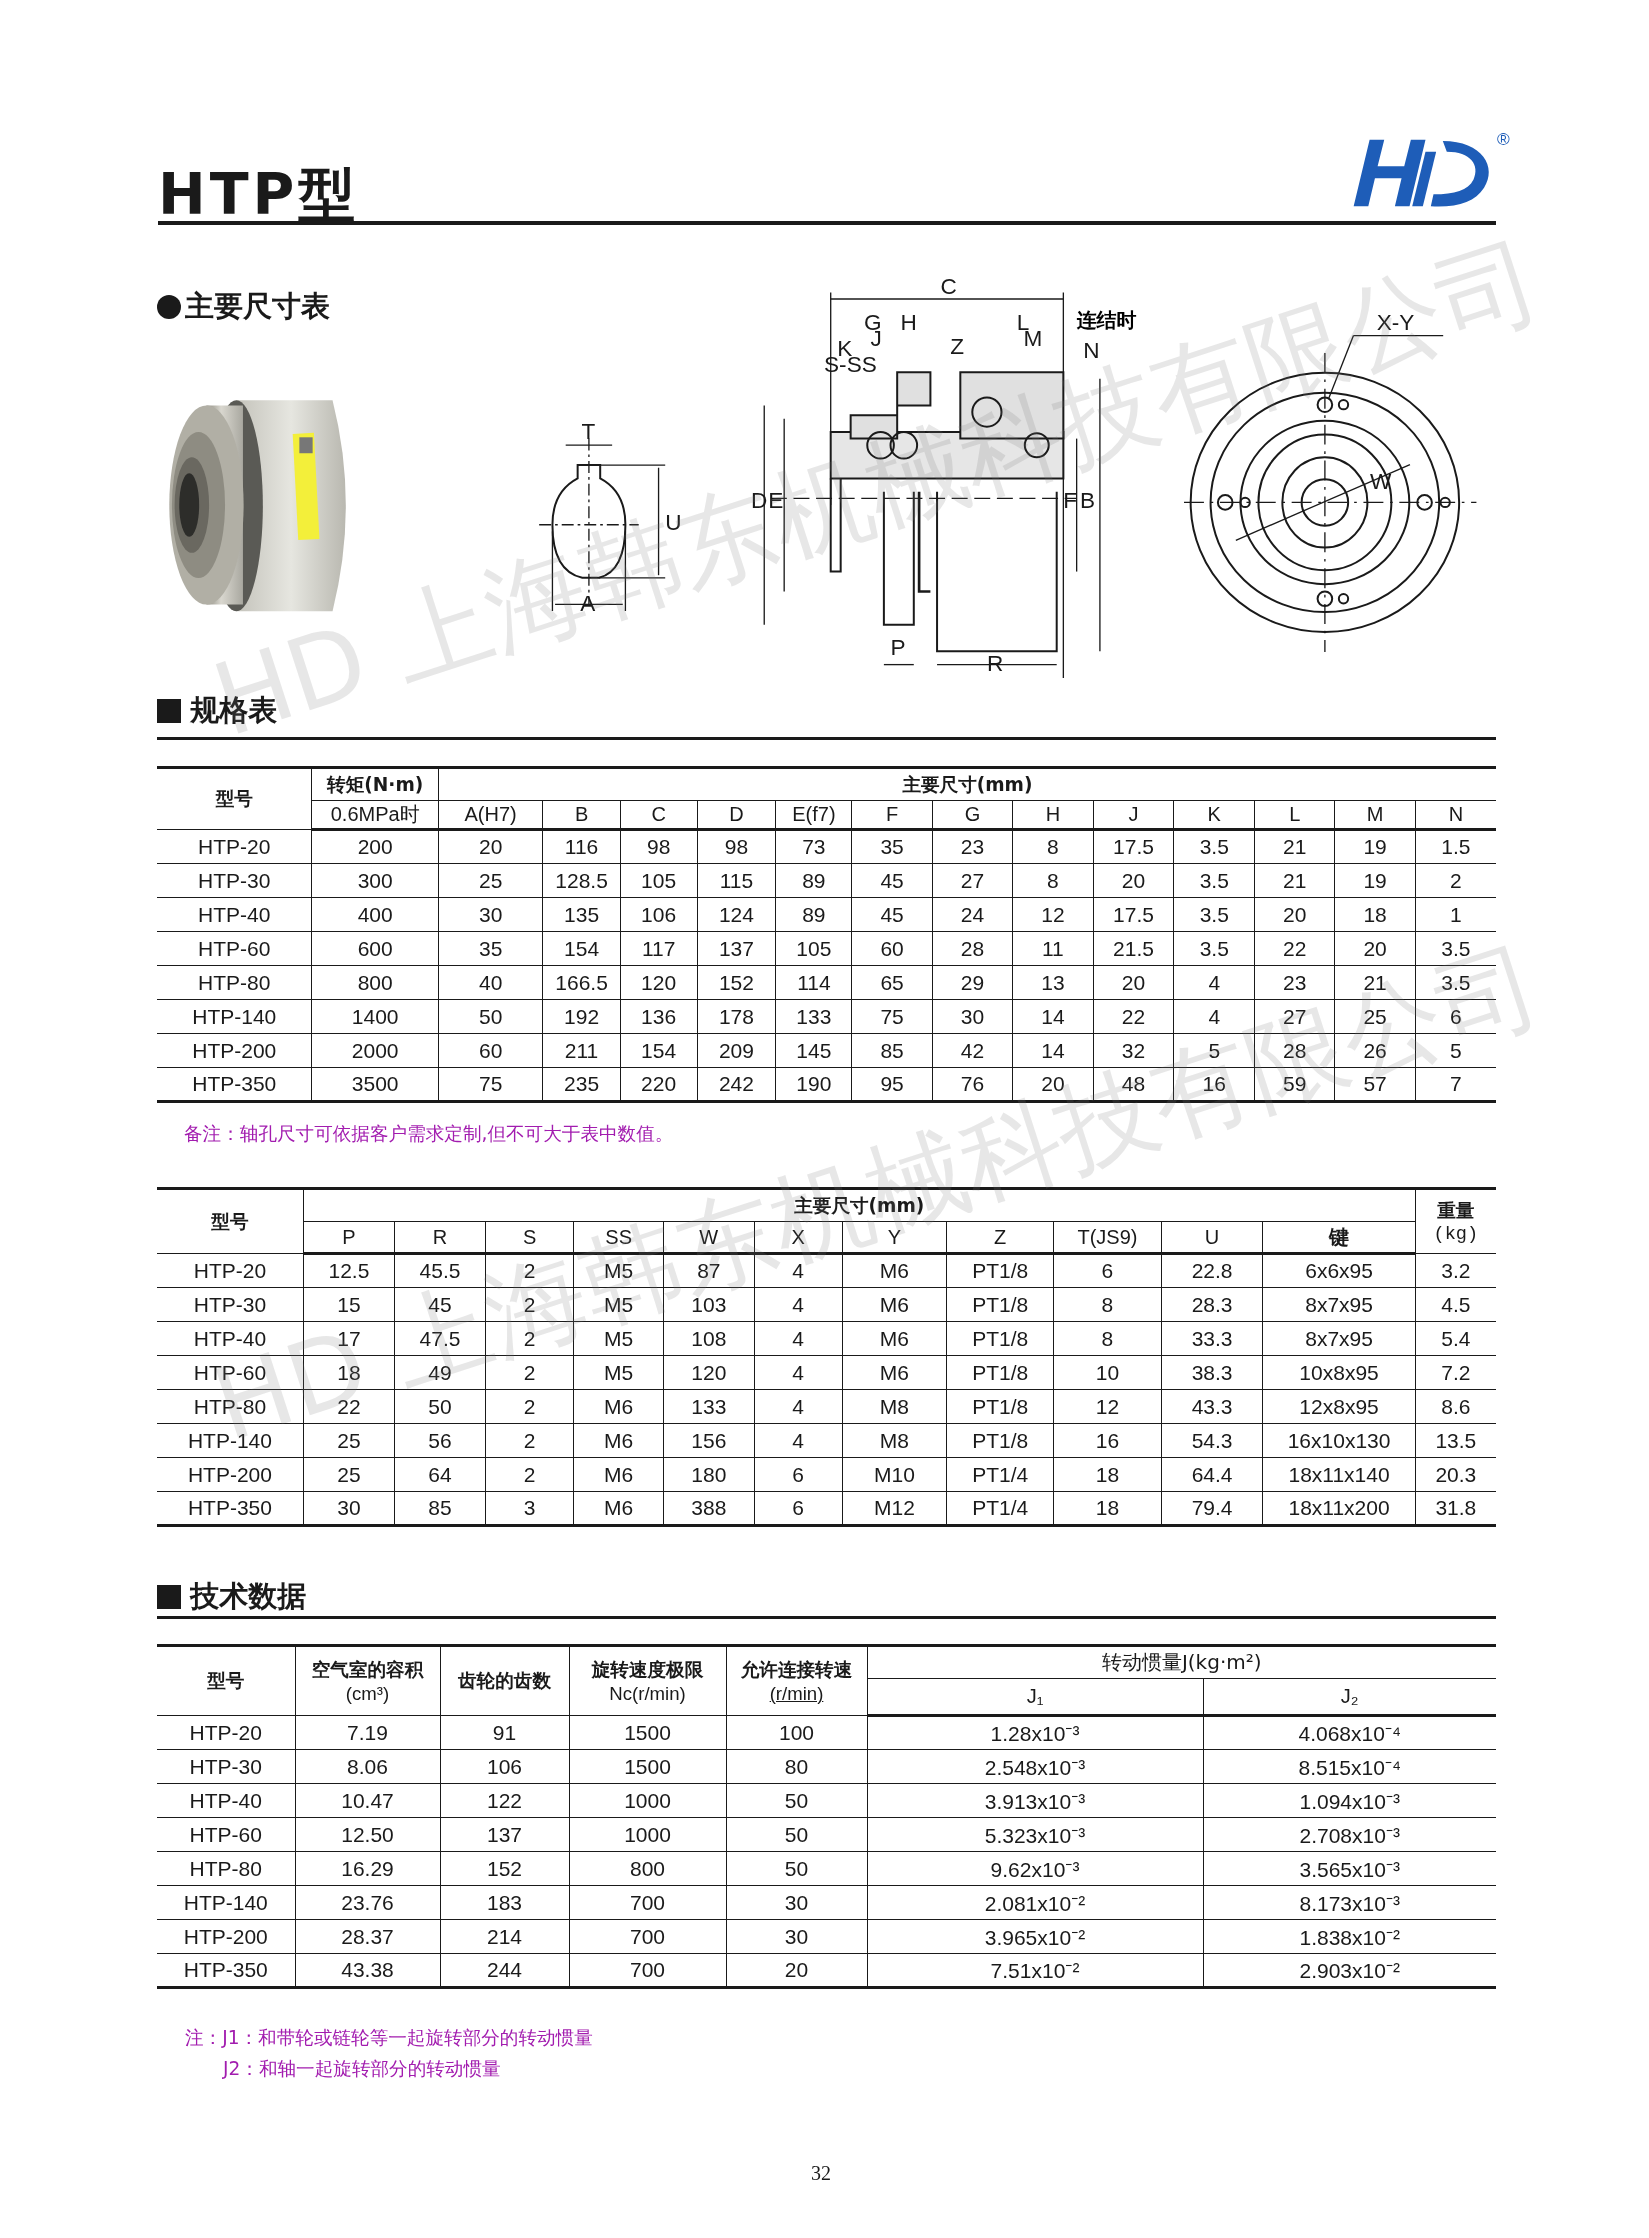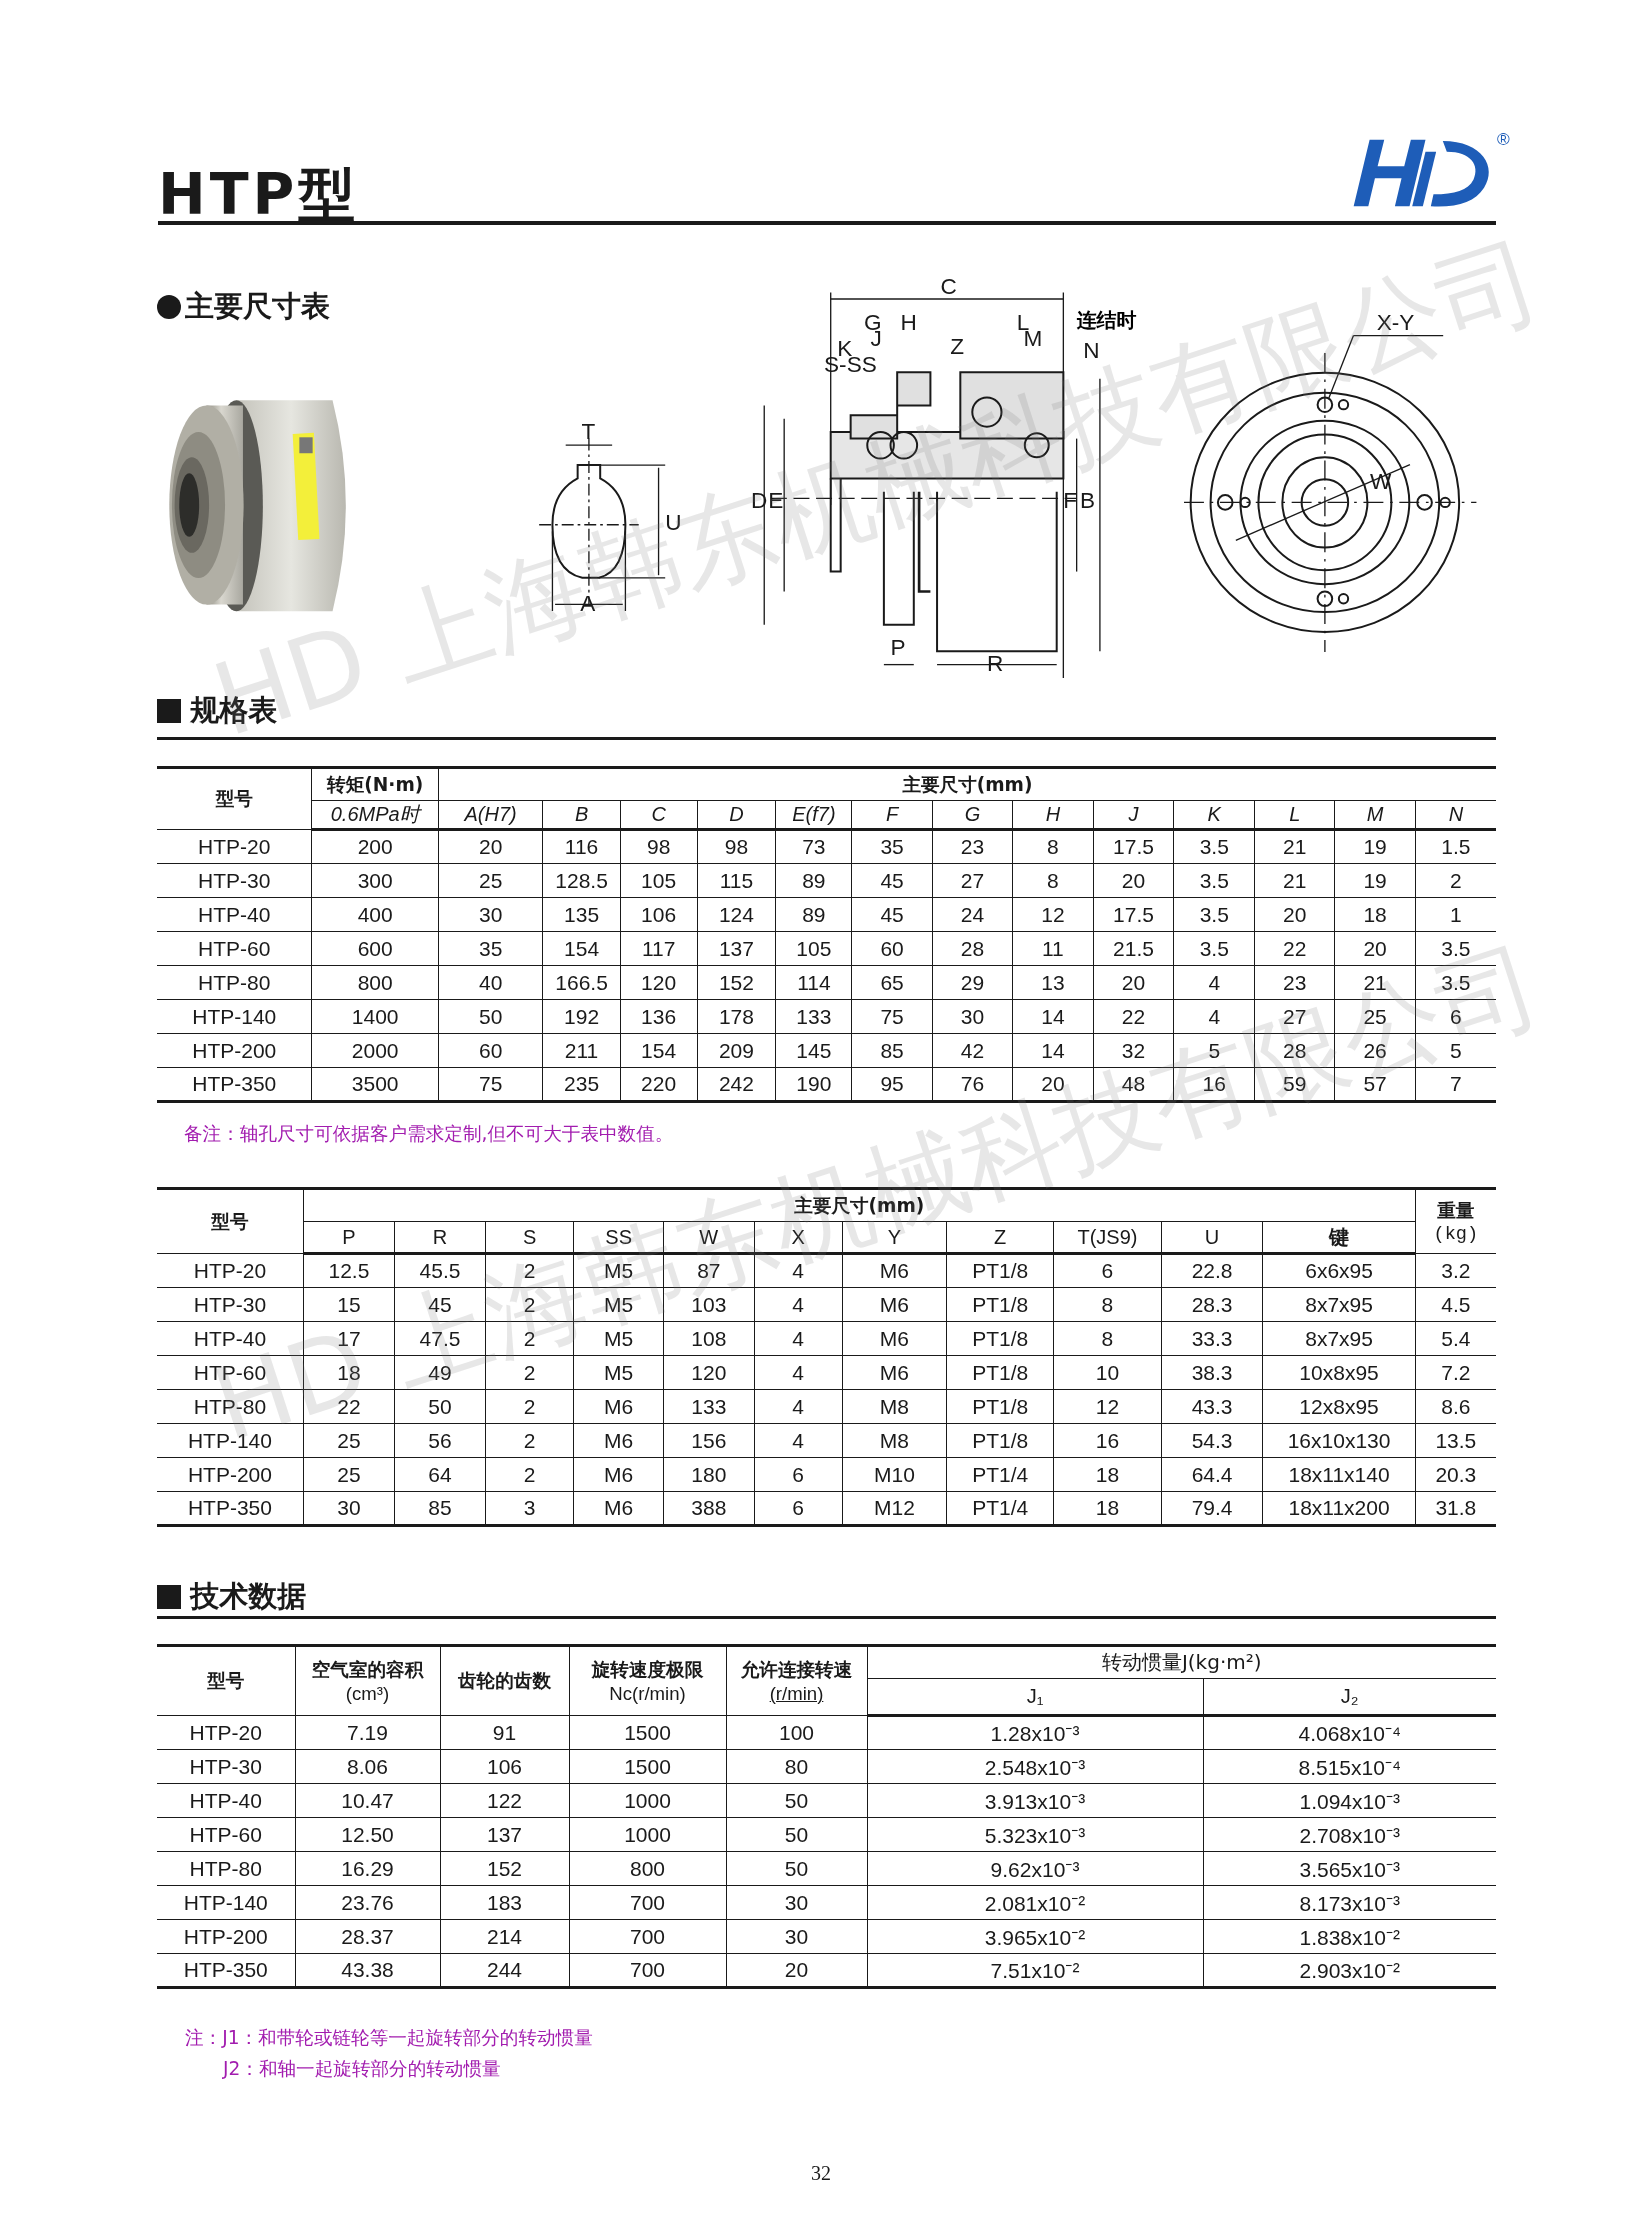--- a/index.html
+++ b/index.html
@@ -187,21 +187,21 @@
       <col style="width:82px">
       <col style="width:82px">
       <col style="width:82px">
   </colgroup>
   <tbody>
       <tr class="top" style="height:33px;">
     <th rowspan="2">型号</th>
     <th>转矩(N·m)</th>
     <th colspan="13">主要尺寸(mm)</th>
   </tr>
-  <tr class="hdr-bottom" style="height:28px;font-style:italic;">
+  <tr class="hdr-bottom" style="height:28px;">
     <th class="sub">0.6MPa时</th>
     <th class="sub">A(H7)</th>
     <th class="sub">B</th>
     <th class="sub">C</th>
     <th class="sub">D</th>
     <th class="sub">E(f7)</th>
     <th class="sub">F</th>
     <th class="sub">G</th>
     <th class="sub">H</th>
     <th class="sub">J</th>

